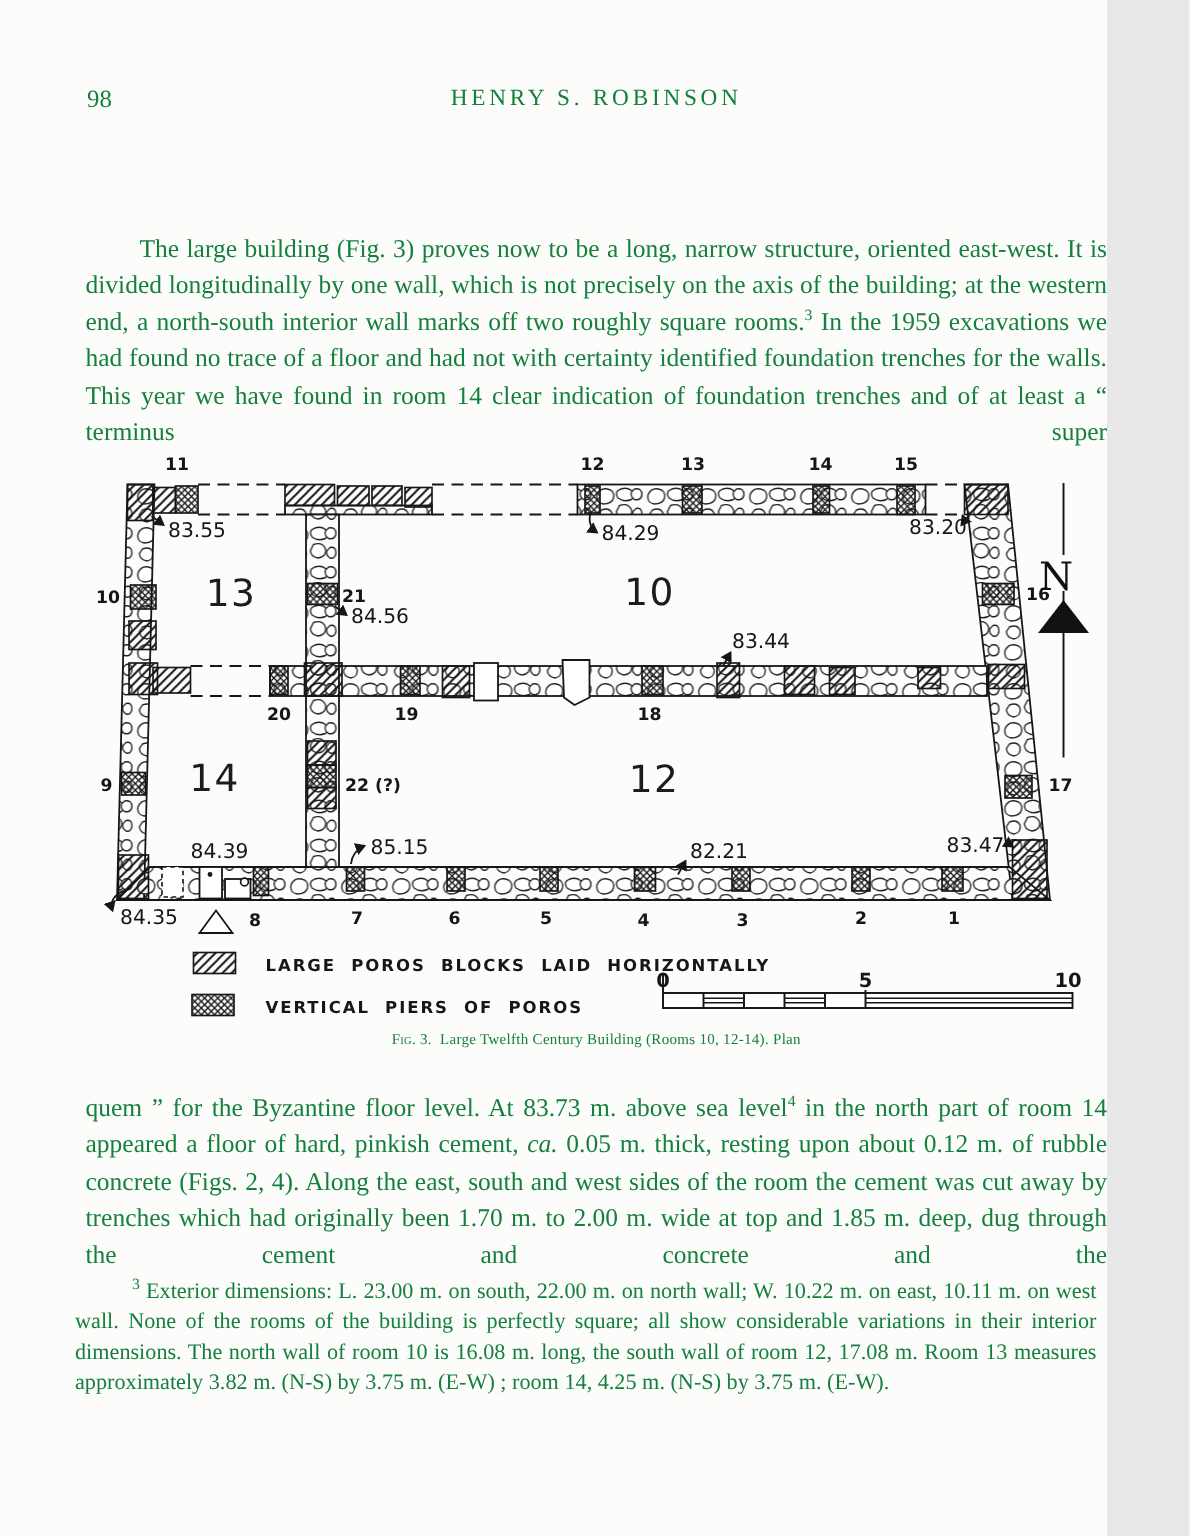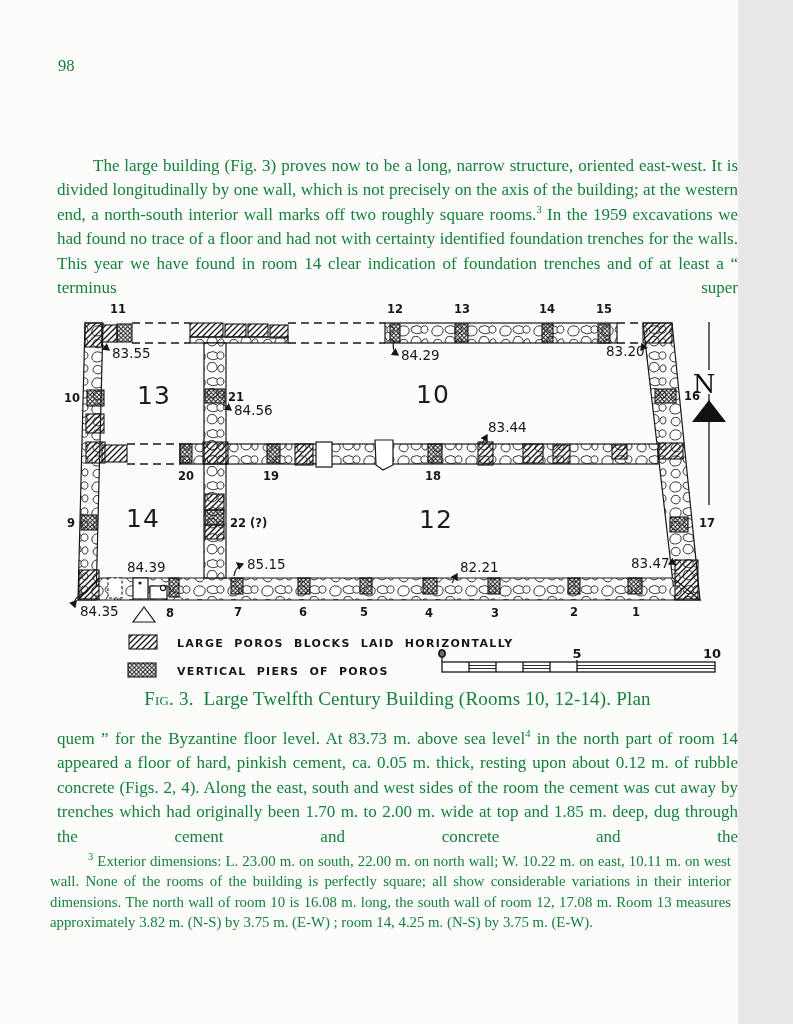--- a/index.html
+++ b/index.html
@@ -9,24 +9,24 @@
   .pagenum{position:absolute;left:58px;top:56px;font-size:16.5px;}
   .runhead{position:absolute;left:57px;width:681px;top:57px;text-align:center;
            font-size:15.5px;letter-spacing:2.5px;}
   .para{position:absolute;left:57px;width:681px;text-align:justify;
         font-size:17px;line-height:24.4px;}
   #p1{top:90px;}
   #p2{top:154px;text-align-last:justify;}
   #p2 .lead{display:inline-block;width:36px;}
   #p3{top:727px;text-align-last:justify;}
   sup{font-size:10.5px;line-height:0;vertical-align:super;}
-  .it{}
+  .it{font-style:italic;}
   .figwrap{position:absolute;left:55px;top:298px;width:690px;height:390px;}
   .caption{position:absolute;left:57px;width:681px;top:688px;text-align:center;
-           font-size:19px;letter-spacing:.2px;}
+           font-size:10px;letter-spacing:.2px;}
   .sc{font-variant:small-caps;}
   .fns{position:absolute;left:50px;width:681px;top:851px;font-size:14.8px;
        line-height:20.4px;text-align:justify;}
   .fns p{margin:0;text-indent:38px;}
   
   .rb{fill:url(#pr);stroke:#161616;stroke-width:1.2;}
   .hb{fill:url(#ph);stroke:#161616;stroke-width:1.1;}
   .cb{fill:url(#pc);stroke:#161616;stroke-width:1.1;}
   .ws{fill:#fff;stroke:#161616;stroke-width:1.2;}
   .dl{stroke:#161616;stroke-width:1.4;stroke-dasharray:8 5;fill:none;}
@@ -38,20 +38,21 @@
   .sn{font:bold 13px "DejaVu Sans",sans-serif;fill:#161616;}
   .north{font:400 26px "DejaVu Serif",serif;fill:#111;}
   .ln{stroke:#161616;stroke-width:1.3;fill:none;}
 </style>
 </head>
 <body>
 
 <div class="page">
 
   <div class="pagenum">98</div>
+  <div class="runhead">HENRY S. ROBINSON</div>
 
 
   <div class="para" id="p2">
     <span class="lead"></span><span>The large building (Fig. 3) proves now to be a long, narrow structure, oriented east-west. It is divided longitudinally by one wall, which is not precisely on the axis of the building; at the western end, a north-south interior wall marks off two roughly square rooms.</span><sup>3</sup><span> In the 1959 excavations we had found no trace of a floor and had not with certainty identified foundation trenches for the walls. This year we have found in room 14 clear indication of foundation trenches and of at least a “ terminus super</span>
   </div>
 
   <div class="figwrap">
     <svg width="690" height="390" viewBox="0 0 690 390">
       <defs>
         <pattern id="ph" patternUnits="userSpaceOnUse" width="6" height="6">

